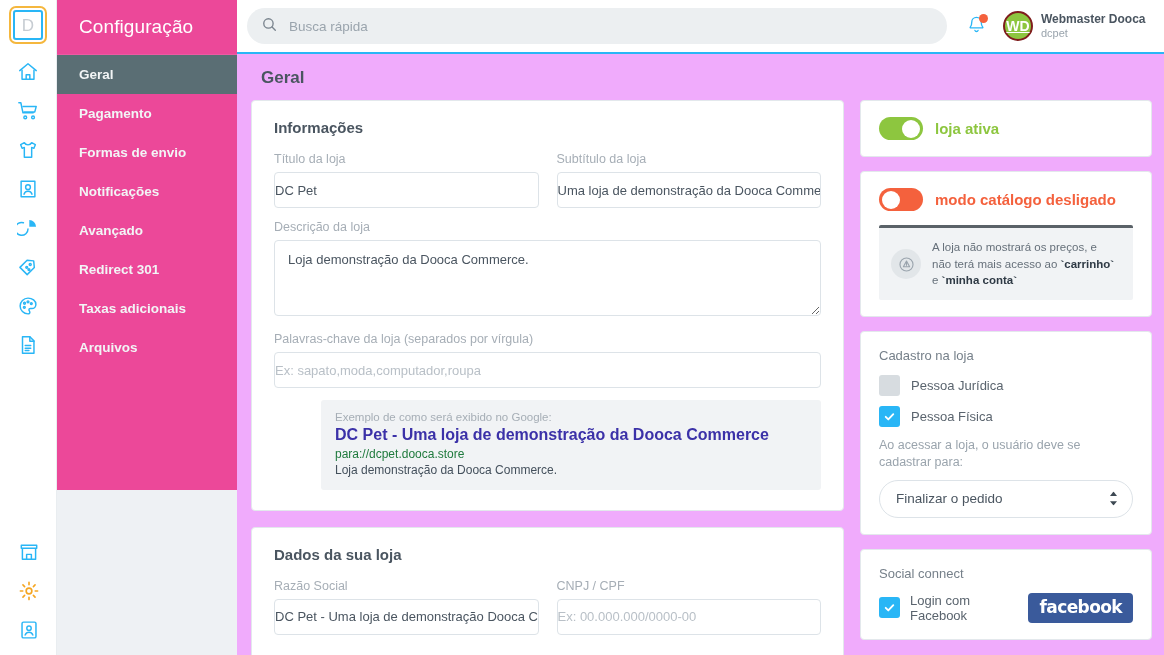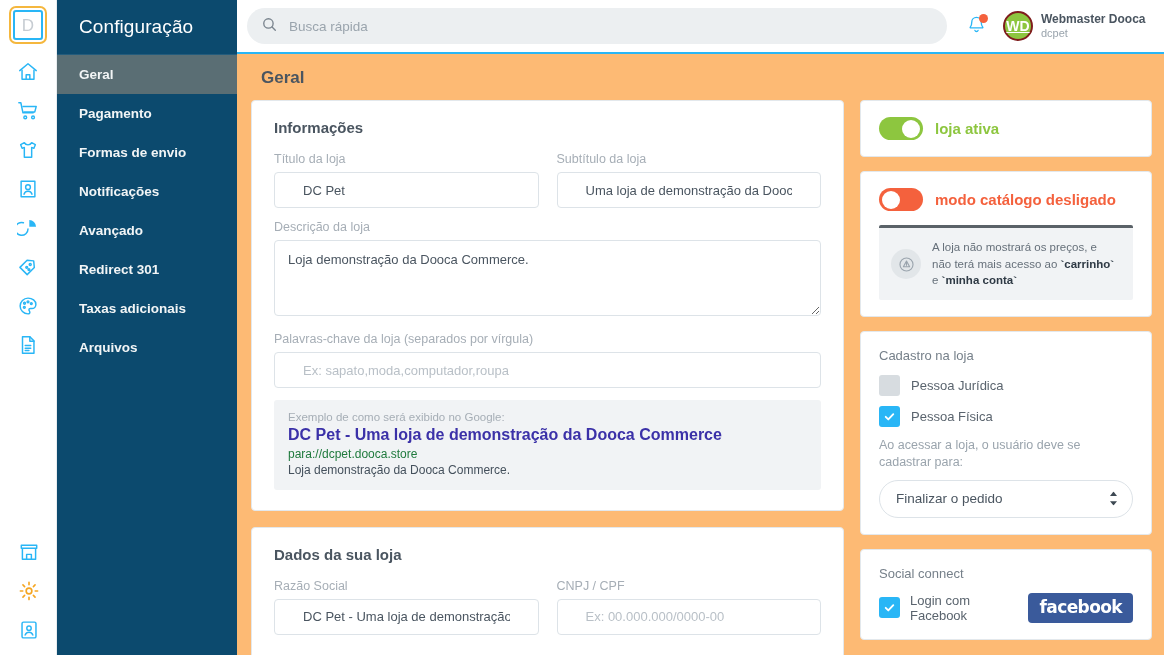--- a/index.html
+++ b/index.html
@@ -40,22 +40,22 @@
     cursor: pointer;
   }
   .rail-btn svg { display: block; }
   .rail-bottom {
     position: absolute; left: 0; bottom: 6px; width: 57px;
     display: flex; flex-direction: column; align-items: center; gap: 0;
   }
 
   
   .sidebar {
-    width: 180px; flex: 0 0 180px; height: 655px;
-    background: #0c4a6e;
+    width: 180px; flex: 0 0 180px; height: 490px;
+    background: #ec4899;
     color: #fff;
     display: flex; flex-direction: column;
   }
   .sidebar-title {
     height: 54px; line-height: 54px;
     padding-left: 22px;
     font-size: 19px; font-weight: 400;
     color: #ffffff;
     letter-spacing: .1px;
   }
@@ -67,21 +67,21 @@
     font-size: 13.5px; font-weight: bold;
     color: #f2f5f6;
     cursor: pointer;
     white-space: nowrap;
   }
   .nav-item.active { background: #5a6e74; }
 
   
   .content {
     flex: 1 1 auto; height: 655px;
-    background: #fdba74;
+    background: #f0abfc;
     display: flex; flex-direction: column;
     overflow: hidden;
     position: relative;
   }
   .topbar {
     height: 54px; flex: 0 0 54px;
     background: #ffffff;
     display: flex; align-items: center;
     padding: 0 12px 0 10px;
     border-bottom: 2px solid #29b6f6;
@@ -161,36 +161,37 @@
   .fg.half { flex: 1 1 50%; min-width: 0; }
   .lbl {
     display: block;
     font-size: 12.5px; color: #a6aeb6;
     margin-bottom: 6px;
   }
   .inp {
     width: 100%; height: 36px;
     border: 1px solid #dde3e8;
     border-radius: 4px;
-    padding: 0 28px;
+    padding: 0 0;
     font-size: 13px; color: #4a5560;
     font-family: inherit;
     background: #fff;
     outline: none;
     text-overflow: clip;
   }
   .inp::placeholder { color: #b9c0c7; }
   textarea.inp {
     height: 76px; padding: 10px 13px; resize: vertical; line-height: 1.4;
   }
   .google-box {
     background: #f1f3f5;
     border-radius: 3px;
     padding: 11px 14px 13px 14px;
     margin-top: 4px;
+    margin-left: 47px;
   }
   .g-note { font-size: 11.5px; color: #a6aeb6; margin-bottom: 2px; }
   .g-title { font-size: 16px; color: #3b31a8; font-weight: bold; line-height: 1.3; margin-bottom: 1px; }
   .g-url { font-size: 12px; color: #1f7a3d; margin-bottom: 2px; }
   .g-desc { font-size: 12px; color: #44505c; }
 
   
   .panel {
     background: #ffffff;
     border: 1px solid #e3e8ec;

